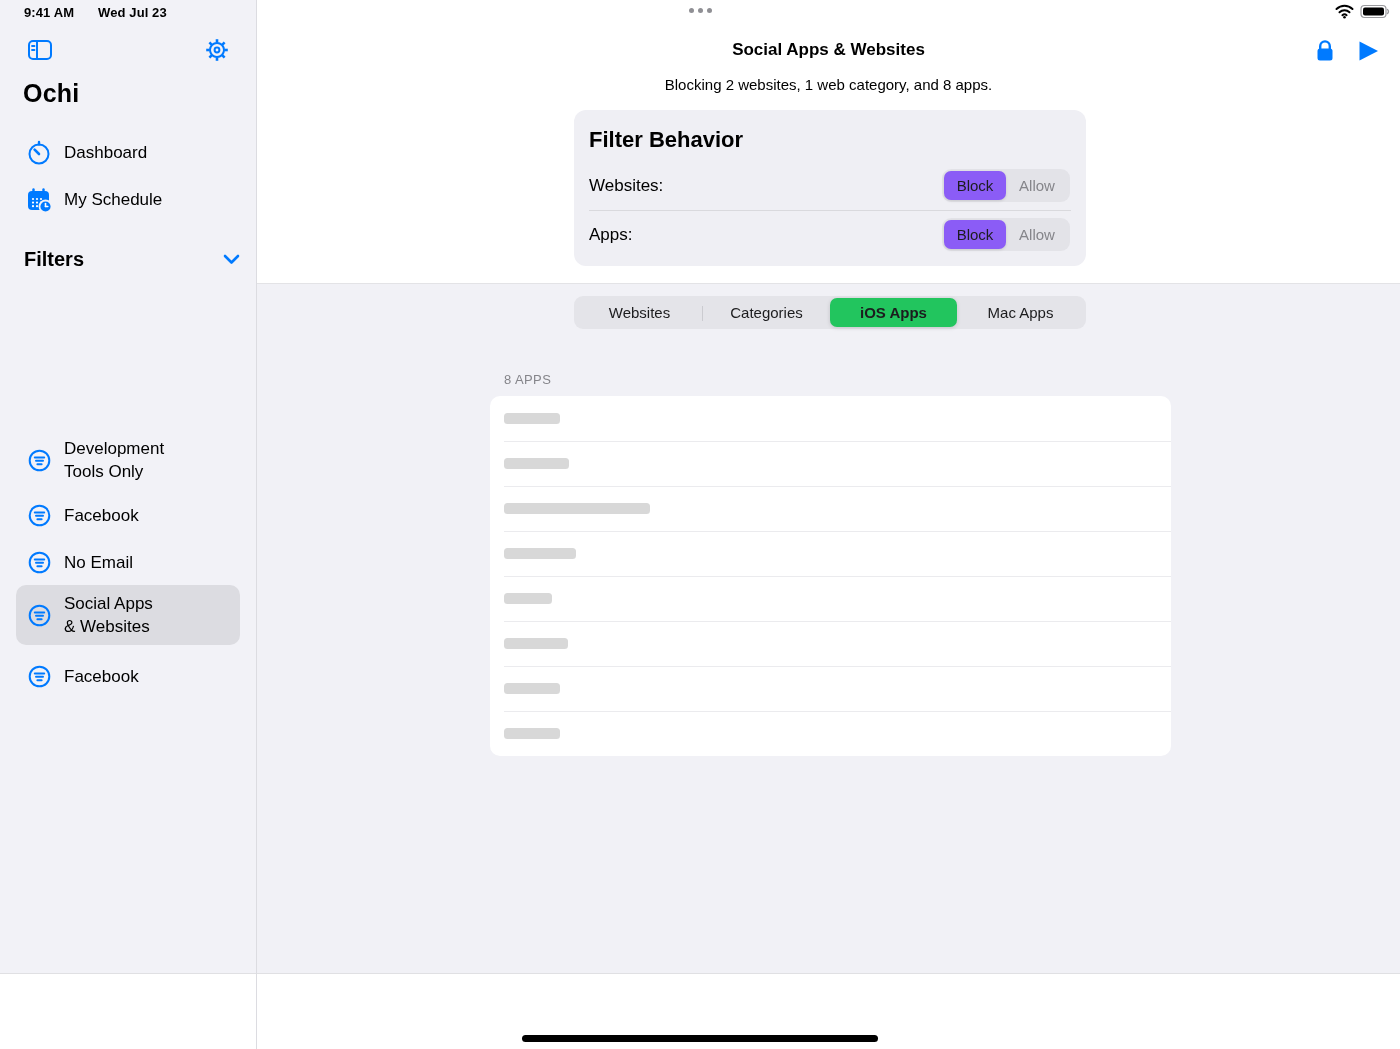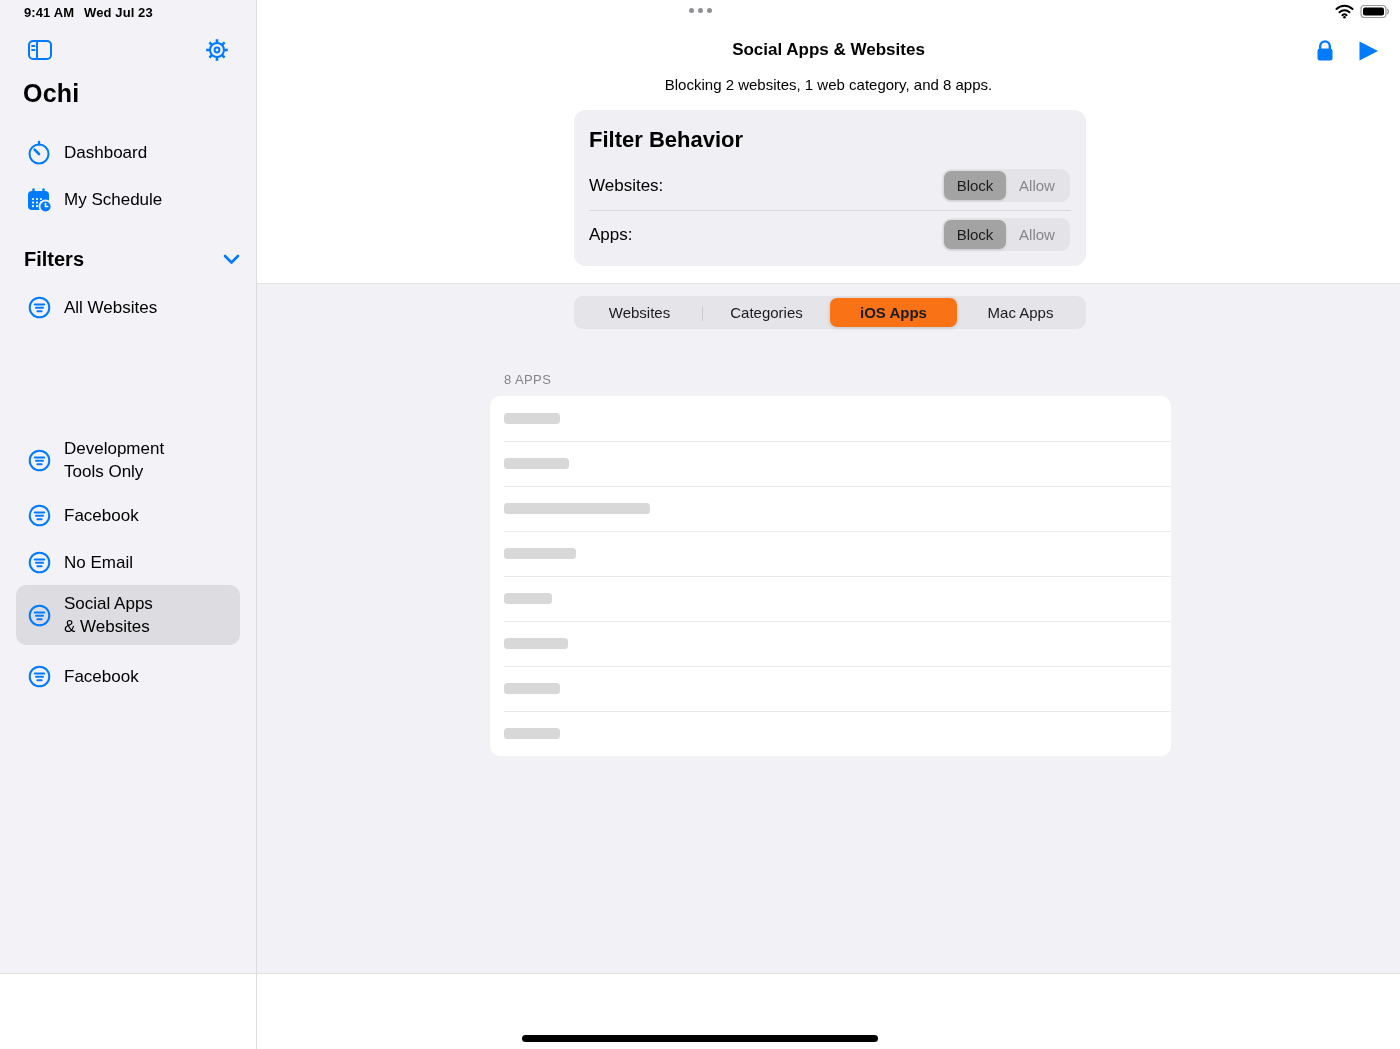--- a/index.html
+++ b/index.html
@@ -4,21 +4,21 @@
 <style>
   * { margin:0; padding:0; box-sizing:border-box; }
   html,body { width:1400px; height:1049px; overflow:hidden; }
   body { font-family:"Liberation Sans","DejaVu Sans",sans-serif; color:#000; background:#fff; }
   .screen { position:absolute; top:0; left:0; width:1400px; height:1049px; background:#fff; }
 
   
   .sidebar { position:absolute; top:0; left:0; width:256px; height:973px; background:#f2f2f7; }
   .v-divider { position:absolute; top:0; left:256px; width:1px; height:1049px; background:#dcdce1; z-index:6; }
   .statusbar-left { position:absolute; top:5px; left:24px; font-size:13px; font-weight:700; letter-spacing:.1px; }
-  .statusbar-left span { margin-right:10px; }
+  .statusbar-left span { margin-right:24px; }
   .sb-toggle { position:absolute; top:37px; left:27px; width:26px; height:26px; cursor:pointer; }
   .sb-gear { position:absolute; top:36px; left:203px; width:28px; height:28px; cursor:pointer; }
   .app-title { position:absolute; top:79px; left:23px; font-size:25px; font-weight:700; letter-spacing:.2px; }
   .nav-row { position:absolute; left:16px; width:224px; height:30px; display:flex; align-items:center; cursor:pointer; }
   .nav-row .ic { width:26px; height:26px; margin-left:10px; flex:0 0 26px; }
   .nav-row .lbl { margin-left:12px; font-size:17px; }
   .filters-hdr { position:absolute; top:248px; left:24px; width:216px; display:flex; align-items:center; justify-content:space-between; }
   .filters-hdr .t { font-size:20px; font-weight:700; }
   .filter-row { position:absolute; left:16px; width:224px; display:flex; align-items:center; border-radius:10px; cursor:pointer; }
   .filter-row .ic { width:23px; height:23px; margin-left:12px; flex:0 0 23px; }
@@ -37,25 +37,25 @@
   .page-subtitle { position:absolute; top:76px; left:0; width:1143px; text-align:center; font-size:15px; }
   .lock-btn { position:absolute; top:38px; left:1055px; width:26px; height:26px; cursor:pointer; }
   .play-btn { position:absolute; top:38px; left:1098px; width:26px; height:26px; cursor:pointer; }
 
   .fb-card { position:absolute; top:110px; left:317px; width:512px; height:156px; background:#efeff4; border-radius:12px; }
   .fb-title { position:absolute; top:17px; left:15px; font-size:22px; font-weight:700; }
   .fb-row-label { position:absolute; left:15px; font-size:17px; }
   .fb-divider { position:absolute; top:100px; left:15px; width:482px; height:1px; background:#d9d9dd; }
   .seg2 { position:absolute; left:368px; width:128px; height:33px; background:#e3e3e8; border-radius:9px; display:flex; padding:2px; }
   .seg2 .opt { flex:1; display:flex; align-items:center; justify-content:center; font-size:15px; color:#85858a; border-radius:7px; cursor:pointer; }
-  .seg2 .opt.sel { background:#a3a3a3; color:#1c1c1e; box-shadow:0 1px 3px rgba(0,0,0,.12); }
+  .seg2 .opt.sel { background:#8b5cf6; color:#1c1c1e; box-shadow:0 1px 3px rgba(0,0,0,.12); }
 
   .tabs { position:absolute; top:296px; left:317px; width:512px; height:33px; background:#e4e4e9; border-radius:9px; display:flex; padding:2px; }
   .tabs .tab { flex:1; position:relative; display:flex; align-items:center; justify-content:center; font-size:15px; font-weight:500; color:#1c1c1e; border-radius:7px; cursor:pointer; }
-  .tabs .tab.sel { background:#f97316; font-weight:700; box-shadow:0 1px 4px rgba(0,0,0,.14); }
+  .tabs .tab.sel { background:#22c55e; font-weight:700; box-shadow:0 1px 4px rgba(0,0,0,.14); }
   .tabs .tab .sep { position:absolute; left:-1px; top:8px; width:1px; height:15px; background:#cbcbd0; }
 
   .section-label { position:absolute; top:372px; left:247px; font-size:13px; color:#85858a; letter-spacing:.4px; }
   .app-card { position:absolute; top:396px; left:233px; width:681px; background:#fff; border-radius:10px; overflow:hidden; }
   .app-row { position:relative; height:45px; display:flex; align-items:center; cursor:pointer; }
   .app-row + .app-row::before { content:""; position:absolute; top:0; left:14px; right:0; height:1px; background:#ebebee; }
   .ph-bar { height:11px; margin-left:14px; border-radius:3.5px; background:#d8d8d8; }
 
   .bottom-bar { position:absolute; top:973px; left:0; width:1400px; height:76px; background:#fff; border-top:1px solid #e0e0e3; z-index:5; }
   .add-app { position:absolute; top:995px; left:257px; width:1143px; text-align:center; font-size:17px; color:#c2c2c6; cursor:pointer; }
@@ -138,29 +138,20 @@
 
     <div class="filters-hdr">
       <span class="t">Filters</span>
       <span>
         <svg width="17" height="11" viewBox="0 0 17 11">
             <polyline points="2,2 8.5,8.5 15,2" fill="none" stroke="#007aff" stroke-width="2.6" stroke-linecap="round" stroke-linejoin="round"></polyline>
           </svg>
       </span>
     </div>
 
-    <div class="filter-row" style="top:292px;height:30px;">
-      <span class="ic"><svg width="23" height="23" viewBox="0 0 23 23">
-            <circle cx="11.5" cy="11.5" r="9.8" fill="none" stroke="#007aff" stroke-width="2"></circle>
-            <line x1="6.8" y1="8.4" x2="16.2" y2="8.4" stroke="#007aff" stroke-width="2" stroke-linecap="round"></line>
-            <line x1="8" y1="11.8" x2="15" y2="11.8" stroke="#007aff" stroke-width="2" stroke-linecap="round"></line>
-            <line x1="9.4" y1="15.2" x2="13.6" y2="15.2" stroke="#007aff" stroke-width="2" stroke-linecap="round"></line>
-          </svg></span>
-      <span class="lbl">All Websites</span>
-    </div>
     <div class="filter-row" style="top:434px;height:52px;">
       <span class="ic"><svg width="23" height="23" viewBox="0 0 23 23">
             <circle cx="11.5" cy="11.5" r="9.8" fill="none" stroke="#007aff" stroke-width="2"></circle>
             <line x1="6.8" y1="8.4" x2="16.2" y2="8.4" stroke="#007aff" stroke-width="2" stroke-linecap="round"></line>
             <line x1="8" y1="11.8" x2="15" y2="11.8" stroke="#007aff" stroke-width="2" stroke-linecap="round"></line>
             <line x1="9.4" y1="15.2" x2="13.6" y2="15.2" stroke="#007aff" stroke-width="2" stroke-linecap="round"></line>
           </svg></span>
       <span class="lbl">Development
 Tools Only</span>
     </div>

